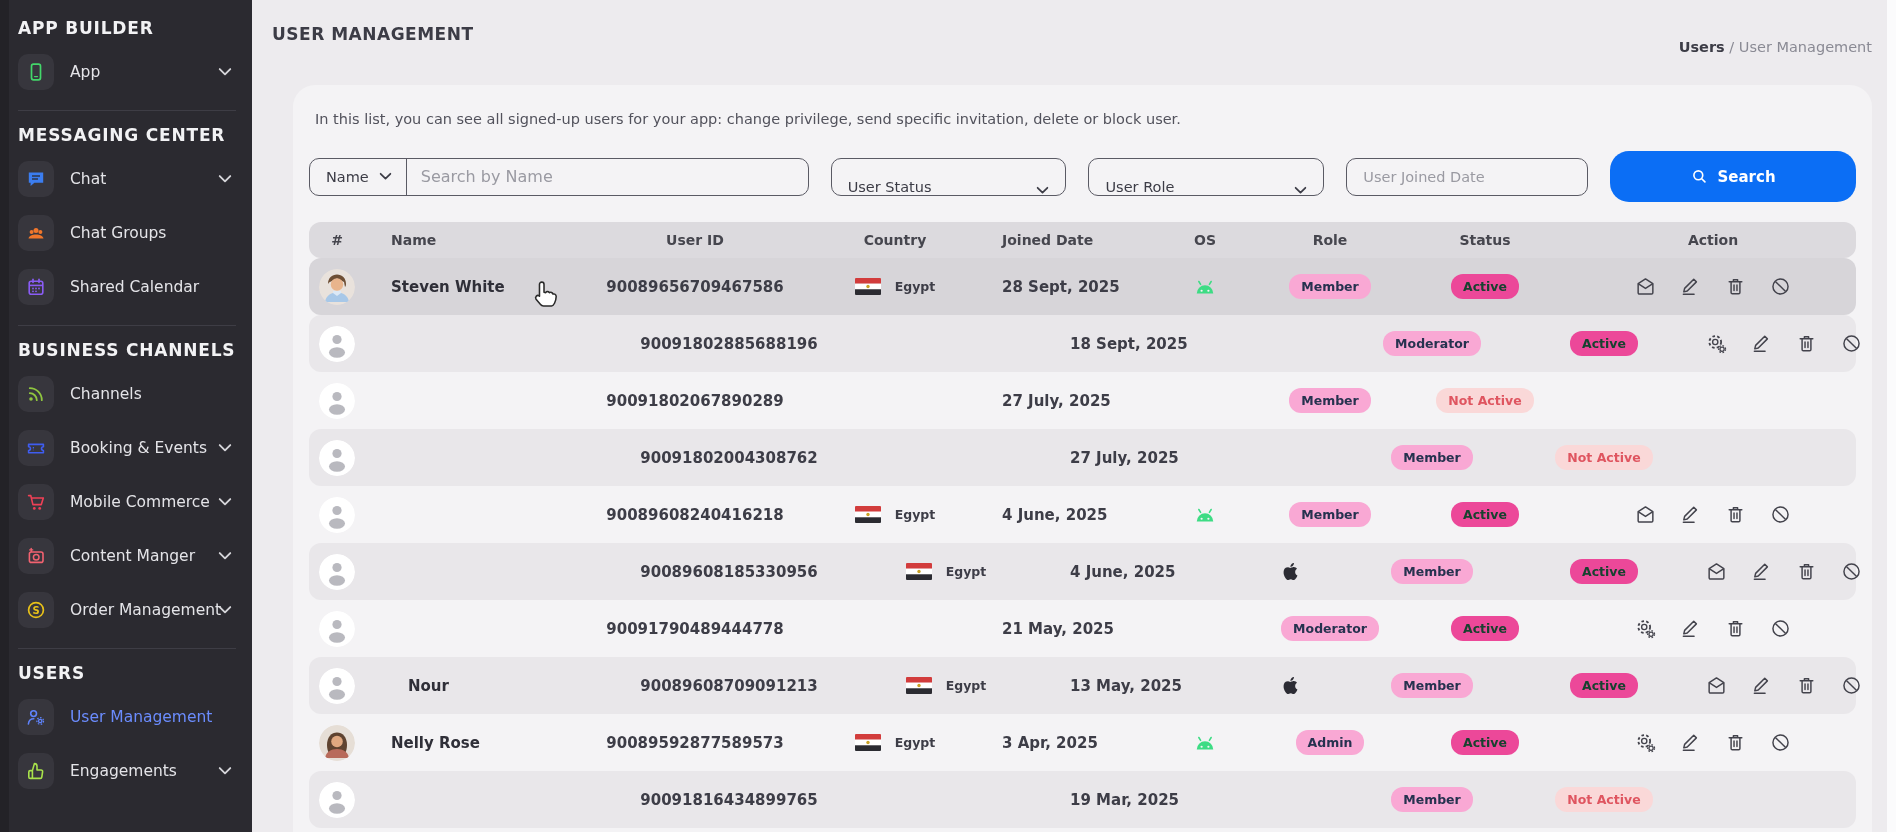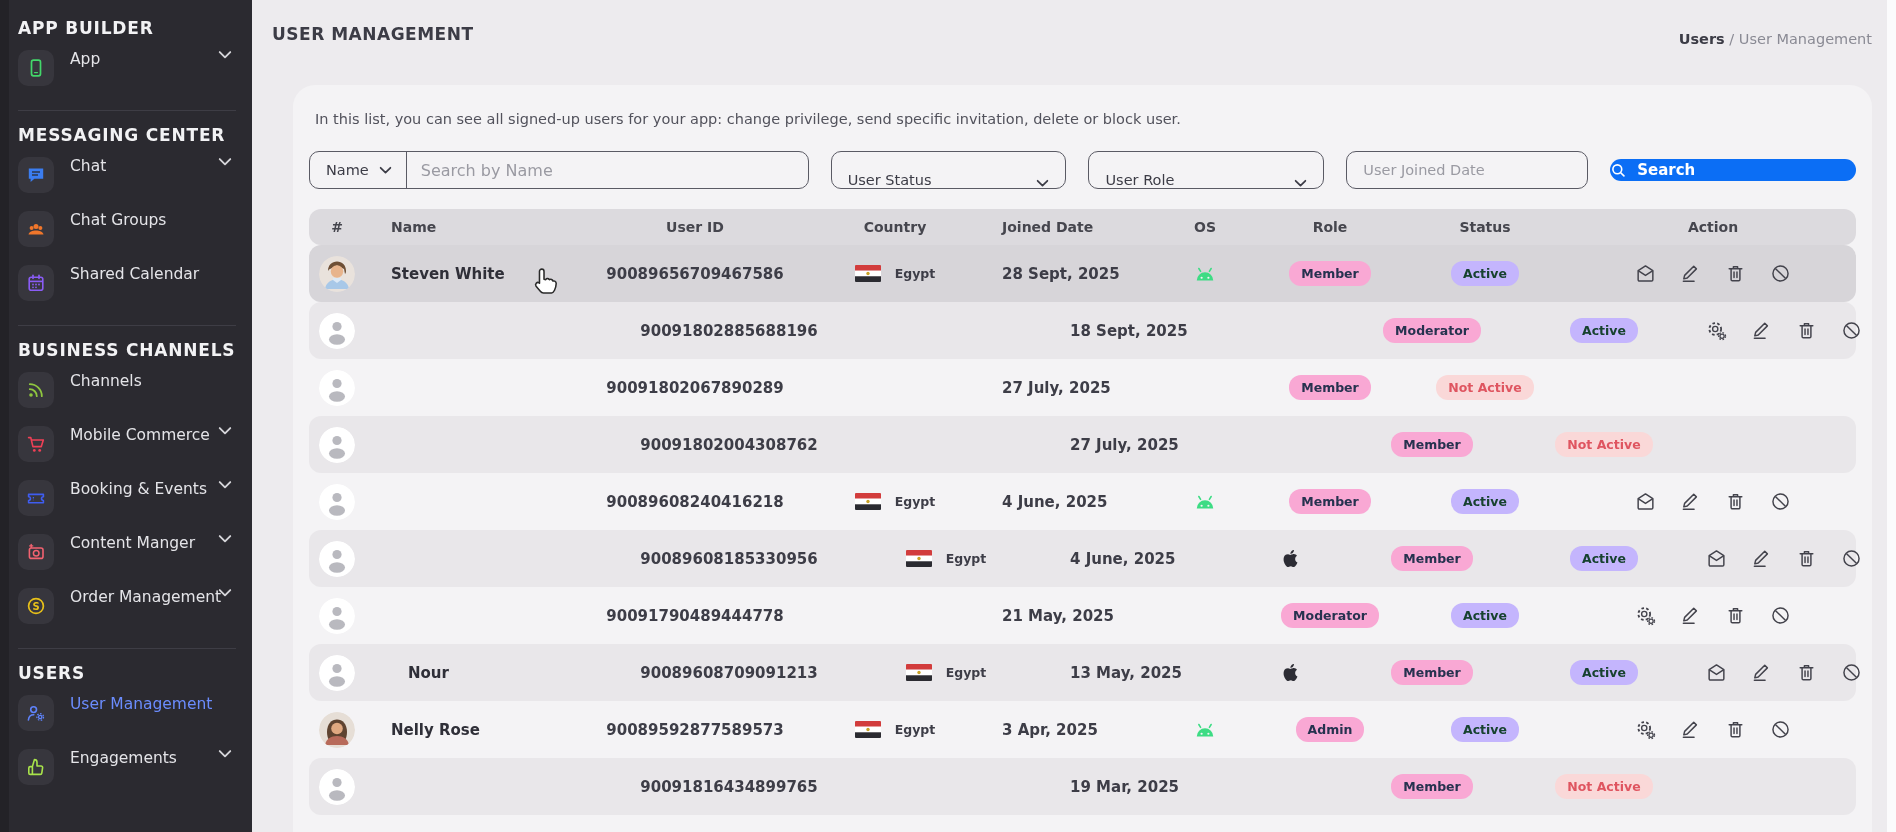--- a/index.html
+++ b/index.html
@@ -3,46 +3,46 @@
 <meta charset="utf-8">
 <style>
   * { margin:0; padding:0; box-sizing:border-box; }
   html,body { width:1896px; height:832px; overflow:hidden; }
   body { font-family:"DejaVu Sans", sans-serif; background:#edebee; position:relative; }
 
   
   .sidebar { position:absolute; left:0; top:0; width:252px; height:832px; background:#2b2a30; padding:10px 14px 0 18px; z-index:5; }
   .sidebar::before { content:""; position:absolute; left:0; top:0; width:9px; height:832px; background:#232227; }
   .side-section-label { color:#f2f2f4; font-size:17px; font-weight:bold; letter-spacing:.8px; margin:8px 0 12px 0; }
-  .side-item { display:flex; align-items:flex-start; height:44px; margin-bottom:10px; cursor:pointer; position:relative; }
+  .side-item { display:flex; align-items:center; height:44px; margin-bottom:10px; cursor:pointer; position:relative; }
   .icon-tile { width:36px; height:36px; border-radius:10px; background:#37363d; display:flex; align-items:center; justify-content:center; flex:0 0 36px; }
   .side-item .label { color:#e4e4e8; font-size:15.5px; margin-left:16px; }
   .side-item.active .label { color:#6b8cfd; }
   .side-chevron { position:absolute; right:6px; width:14px; height:10px; color:#d6d6da; }
   .side-divider { border:none; border-top:1px solid #3e3d45; margin:16px 2px 14px 0; }
 
   
   .main { position:absolute; left:252px; top:0; width:1644px; height:832px; }
   .page-title { position:absolute; left:20px; top:24px; font-size:17px; font-weight:bold; color:#3c3c46; letter-spacing:.5px; }
-  .breadcrumb { position:absolute; right:24px; top:31px; font-size:14.5px; color:#8a8a94; }
+  .breadcrumb { position:absolute; right:24px; top:39px; font-size:14.5px; color:#8a8a94; }
   .breadcrumb .bc-parent { color:#3c3c46; font-weight:600; cursor:pointer; }
   .card { position:absolute; left:41px; top:85px; width:1579px; height:780px; background:#f4f3f5; border-radius:22px; padding:18px 16px 0 16px; }
   .card-desc { font-size:14.5px; color:#52525c; margin:8px 0 0 6px; }
 
   
   .filters { display:flex; gap:22px; margin-top:24px; align-items:center; }
   .fcontrol { height:38px; border:1.2px solid #5a5a64; border-radius:10px; background:transparent; display:flex; align-items:center; color:#3c3c46; font-size:14.5px; }
   .combo { width:500px; }
   .combo .name-seg { display:flex; align-items:center; gap:10px; padding:0 14px 0 16px; height:100%; border-right:1.2px solid #5a5a64; cursor:pointer; white-space:nowrap; }
   .combo input { border:none; outline:none; background:transparent; flex:1; padding:0 14px; font-size:16px; font-family:inherit; color:#3c3c46; }
   .combo input::placeholder, .finput::placeholder { color:#9a9aa2; }
   .fselect { width:236px; padding:0 16px; justify-content:space-between; cursor:pointer;align-items:flex-end; }
   .finput { width:242px; padding:0 16px; font-family:inherit; font-size:14.5px; outline:none; }
   .fchevron { width:13px; height:9px; color:#3c3c46; }
-  .search-btn { width:246px; height:22px; border:none; border-radius:19px; background:#0b6ef5; color:#fff; font-size:15px; font-weight:600; font-family:inherit; display:flex; align-items:center; gap:10px; cursor:pointer; }
+  .search-btn { width:246px; height:51px; border:none; border-radius:19px; background:#0b6ef5; color:#fff; font-size:15px; font-weight:600; font-family:inherit; display:flex; align-items:center; justify-content:center; gap:10px; cursor:pointer; }
 
   
   .utable { margin-top:20px; position:relative; }
   .trow { display:grid; grid-template-columns:56px 215px 230px 170px 170px 110px 140px 170px 1fr; align-items:center; }
   .thead { height:36px; background:#dcdade; border-radius:12px; color:#46464e; font-size:14px; font-weight:600; }
   .drow { height:57px; }
   .drow.alt { background:#e9e7ea; border-radius:12px;gap:17px; }
   .drow.hovered { background:#d7d5d9; border-radius:12px; }
   .cell-c { text-align:center; }
   .cell-name { padding-left:26px; display:flex; align-items:center; }
@@ -50,21 +50,21 @@
   .idtxt, .datetxt { color:#3d3d47; font-weight:600; font-size:15px; }
   .nametxt { color:#2f2f38; font-weight:600; font-size:15px; }
   .avatar-wrap { display:flex; justify-content:center; }
   .avatar { width:36px; height:36px; border-radius:50%; overflow:hidden; display:block; }
   .country-cell { display:flex; align-items:center; justify-content:center; gap:14px; }
   .flag { width:26px; height:17px; display:block; border-radius:1px; }
   .countrytxt { font-size:12.5px; font-weight:600; color:#3d3d47; }
   .os-cell { display:flex; justify-content:center; align-items:center; }
   .pill { display:inline-block; padding:5px 12px; border-radius:12px; font-size:12.5px; font-weight:600; }
   .pill-role { background:#f9a8d4; color:#26324f; }
-  .pill-active { background:#c4b5fd; color:#17422f; }
+  .pill-active { background:#ec4899; color:#17422f; }
   .pill-notactive { background:#fad8d8; color:#df5560; }
   .actions { display:flex; justify-content:center; align-items:center; gap:24px; }
   .act-btn { width:21px; height:21px; color:#43434c; cursor:pointer; background:none; border:none; padding:0; }
   .act-btn svg { width:21px; height:21px; display:block; }
 
   .hand-cursor { position:absolute; left:222px; top:58px; width:30px; height:34px; z-index:9; pointer-events:none; }
 
   .scroll-strip { position:absolute; right:0; top:0; width:9px; height:832px; background:#fbfbfc; z-index:6; }
   svg.iconuse { display:block; }
 </style>
@@ -252,37 +252,37 @@
   <div class="side-section-label">BUSINESS CHANNELS</div>
   <div class="side-item">
     <span class="icon-tile" style="color:#8fc63f">
         <svg class="iconuse" width="20" height="20">
           <use href="#sym-rss"></use>
         </svg>
       </span>
     <span class="label">Channels</span>
   </div>
   <div class="side-item">
-    <span class="icon-tile" style="color:#ef4056">
-        <svg class="iconuse" width="20" height="20">
-          <use href="#sym-cart"></use>
-        </svg>
-      </span>
-    <span class="label">Mobile Commerce</span>
+    <span class="icon-tile" style="color:#3f5df0">
+        <svg class="iconuse" width="20" height="20">
+          <use href="#sym-ticket"></use>
+        </svg>
+      </span>
+    <span class="label">Booking &amp; Events</span>
     <svg class="side-chevron">
         <use href="#sym-chevron"></use>
       </svg>
   </div>
   <div class="side-item">
-    <span class="icon-tile" style="color:#3f5df0">
-        <svg class="iconuse" width="20" height="20">
-          <use href="#sym-ticket"></use>
-        </svg>
-      </span>
-    <span class="label">Booking &amp; Events</span>
+    <span class="icon-tile" style="color:#ef4056">
+        <svg class="iconuse" width="20" height="20">
+          <use href="#sym-cart"></use>
+        </svg>
+      </span>
+    <span class="label">Mobile Commerce</span>
     <svg class="side-chevron">
         <use href="#sym-chevron"></use>
       </svg>
   </div>
   <div class="side-item">
     <span class="icon-tile" style="color:#f26270">
         <svg class="iconuse" width="20" height="20">
           <use href="#sym-camera"></use>
         </svg>
       </span>

